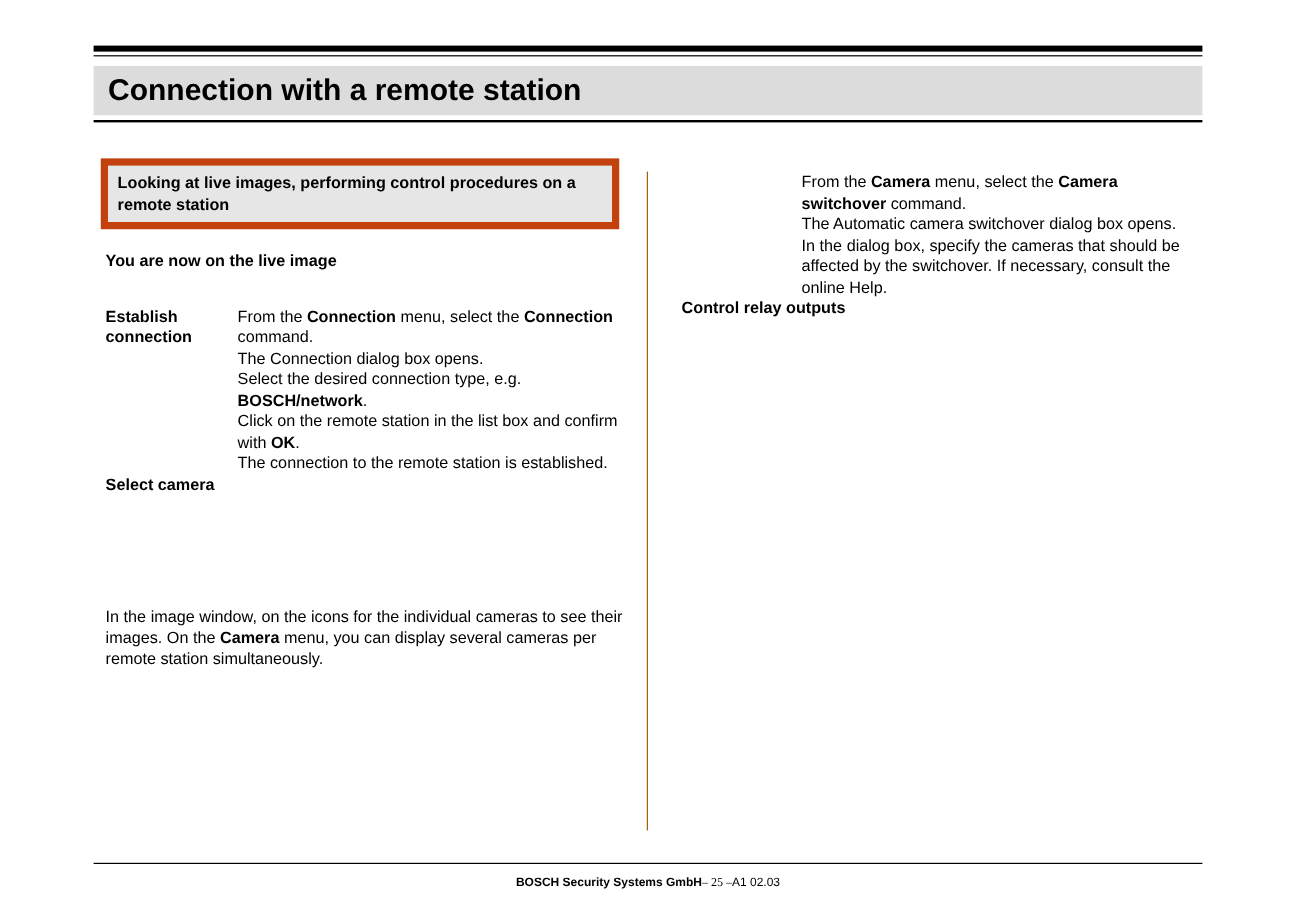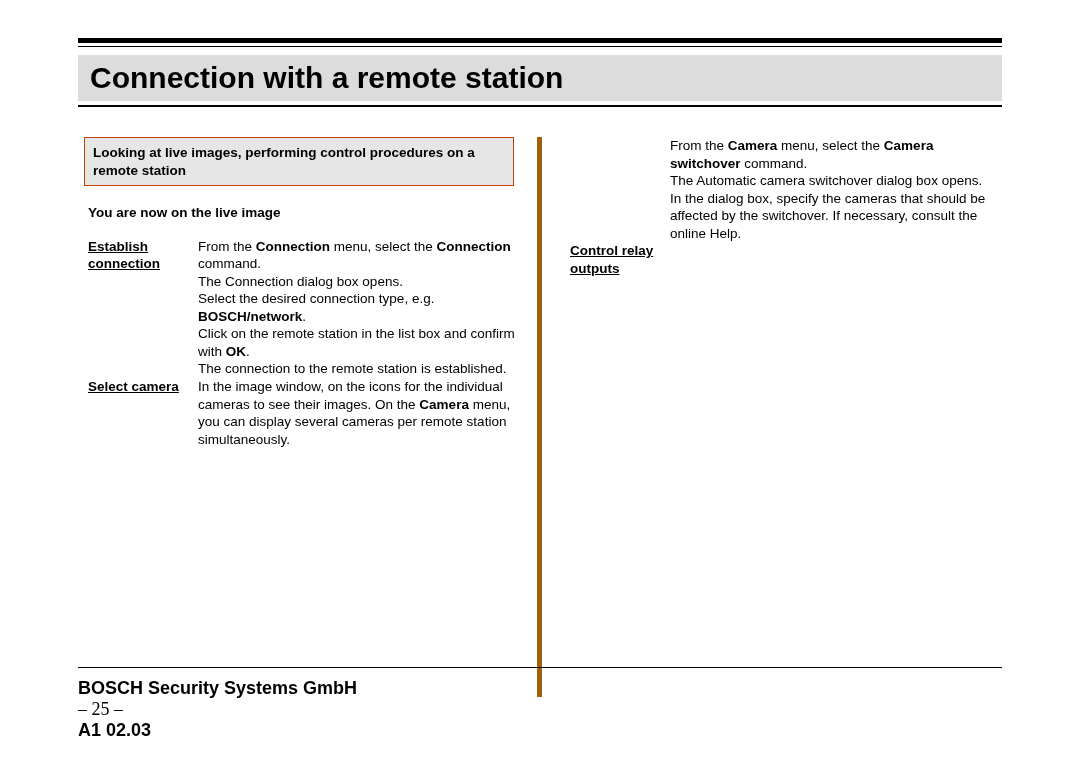--- a/index.html
+++ b/index.html
@@ -12,21 +12,21 @@
   }
   .top-rule {
     border-top: 5px solid #000;
     border-bottom: 1px solid #000;
     height: 9px;
     margin-bottom: 0;
   }
   .title-bar {
     background: #dcdcdc;
     padding: 6px 24px 6px 12px;
-    font-size: 30px;
+    font-size: 25px;
     font-weight: bold;
     margin-top: 8px;
     border-top: none;
   }
   .title-under-rule {
     border-top: 2px solid #000;
     height: 0;
     margin-top: 4px;
   }
   .content-wrap {
@@ -34,66 +34,64 @@
     margin-top: 30px;
     height: 560px;
     font-size: 13.5px;
     line-height: 1.3;
   }
   .col {
     flex: 1 1 0;
     position: relative;
   }
   .col-left { padding-right: 18px; }
-  .col-right { padding-left: 18px; border-left: 5px solid #a16207; margin-left:-1px;}
+  .col-right { padding-left: 18px; border-left: 1px solid #a16207; margin-left:-1px;margin-top:11px;}
   .callout {
-    border: 1px solid #c2410c;
+    border: 6px solid #c2410c;
     background: #e6e6e6;
     padding: 6px 8px;
     font-weight: bold;
     font-size: 13.5px;
     margin: 0 6px 18px 6px;
   }
   .subhead {
     font-weight: bold;
-    margin: 0 0 16px 10px;
+    margin: 0 0 28px 10px;
   }
   .entry {
     display: flex;
     margin: 0 0 0 10px;
   }
-  .entry + .entry { margin-top: 0; }
+  .entry + .entry { margin-top: 0; flex-direction: column; }
   .term {
     flex: 0 0 110px;
     font-weight: bold;
     padding-right: 6px;
-    text-decoration: underline;
   }
   .desc {
     flex: 1 1 auto;
   }
   .desc b { font-weight: bold; }
   .col-right .entry .term { flex: 0 0 100px; }
   .col-right .lead-block .term-spacer { flex: 0 0 100px; }
   .footer {
     position: absolute;
     left: 78px;
     right: 78px;
     bottom: 22px;
   }
   .footer-rule { border-top: 1px solid #000; margin-bottom: 10px; }
   .footer-row {
     display: flex;
     justify-content: center;
-    font-size: 18px;
-    flex-direction: column;
+    font-size: 10px;
   }
   .footer-left { font-weight: bold; }
   .footer-center { font-weight: normal; font-family: Liberation Serif, serif; }
-  .footer-right { font-weight: bold; }
+  .footer-right { font-weight: normal; }
 </style>
 </head>
 <body>
 
 <div class="page">
 
   <div class="top-rule"></div>
 
   <div class="title-bar">Connection with a remote station</div>
   <div class="title-under-rule"></div>

